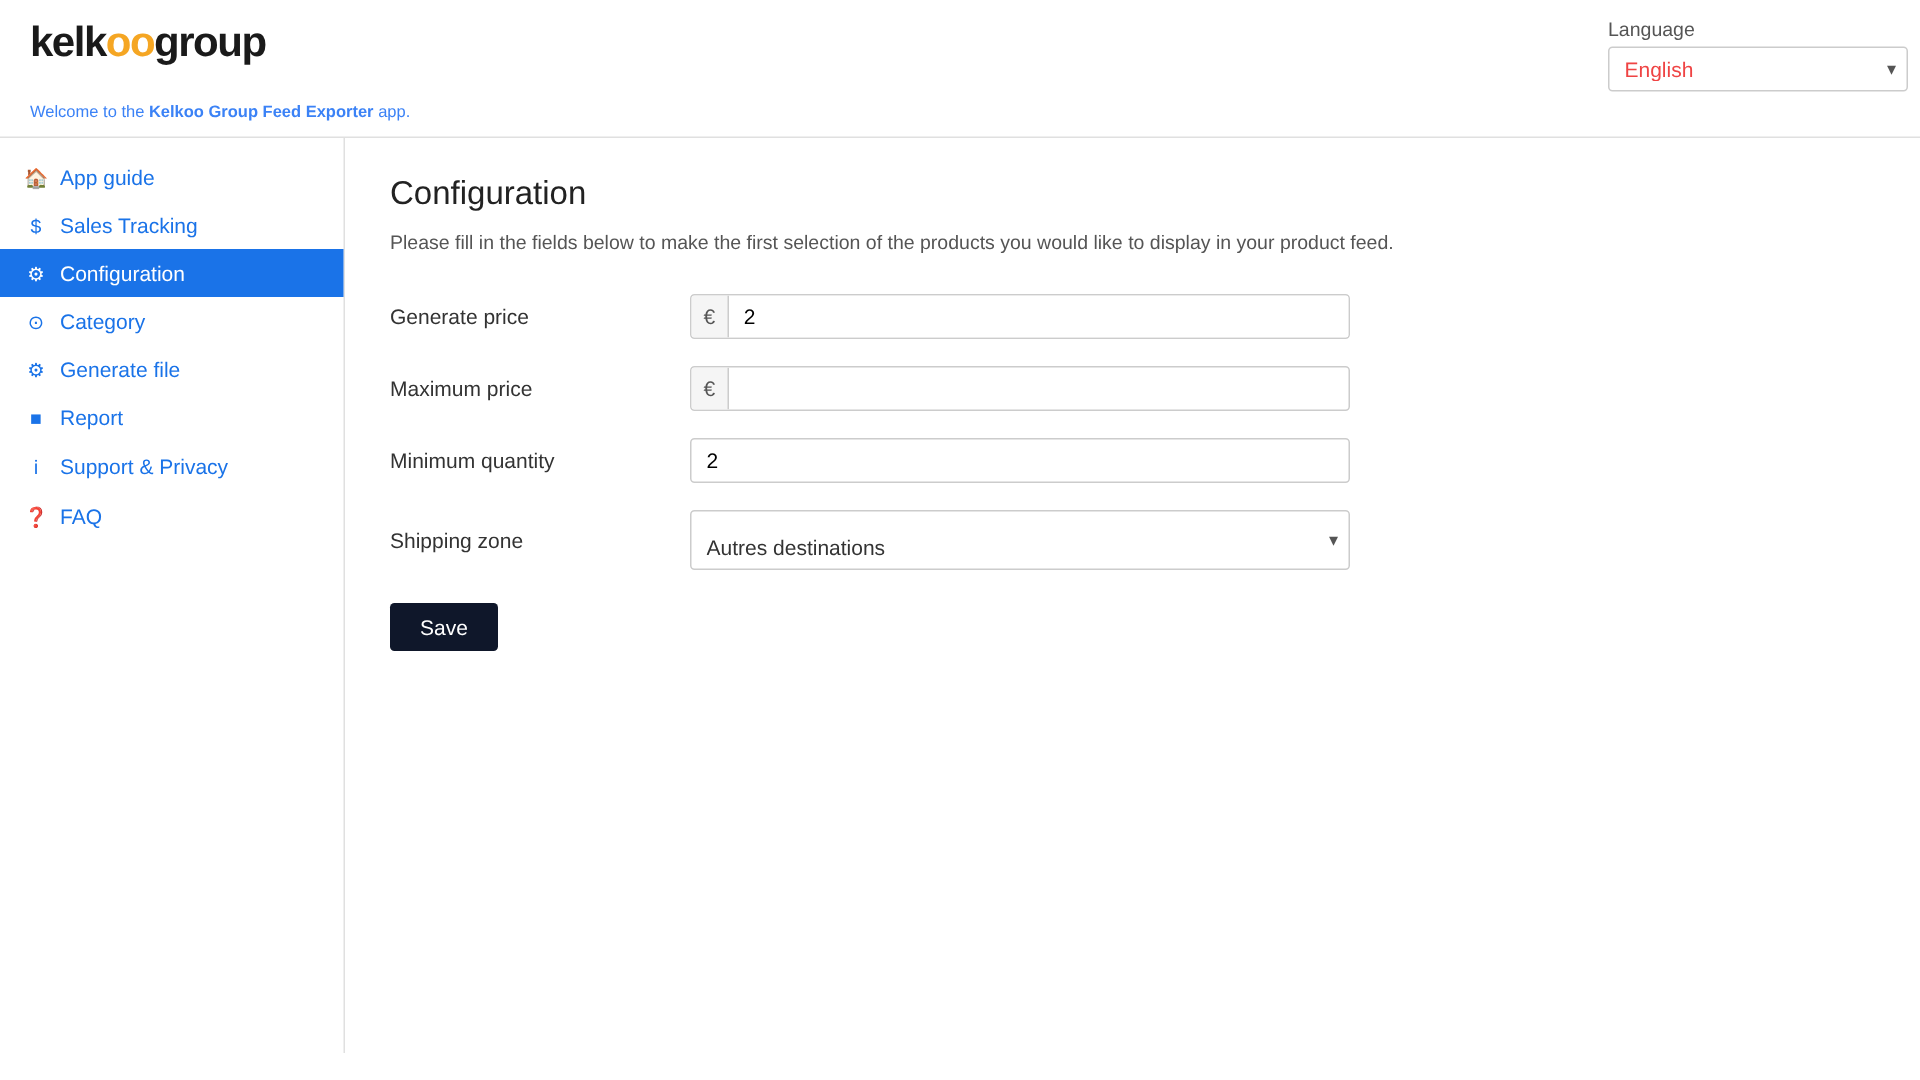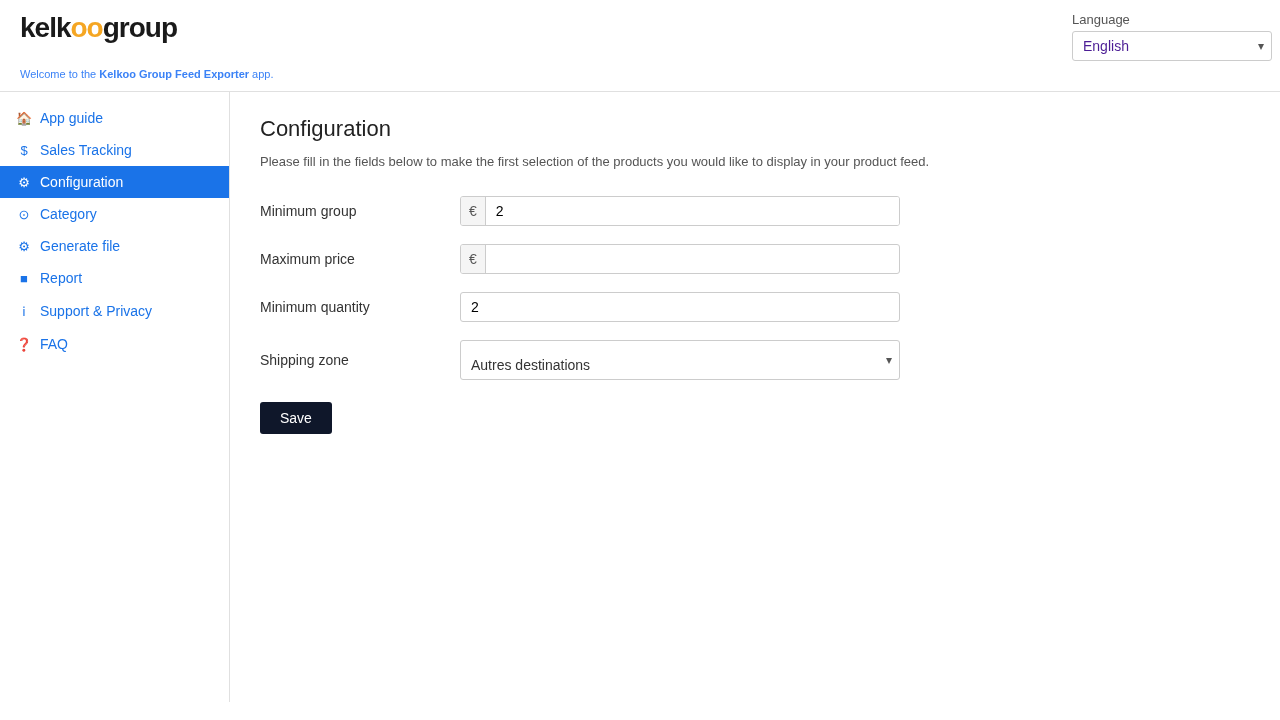--- a/index.html
+++ b/index.html
@@ -5,21 +5,21 @@
     * { margin: 0; padding: 0; box-sizing: border-box; }
     body { font-family: Arial, sans-serif; font-size: 14px; color: #333; background: #fff; width: 1280px; height: 720px; overflow: hidden; }
     .logo-text { font-size: 28px; font-weight: bold; color: #1a1a1a; letter-spacing: -1px; }
     .logo-k1 { color: #1a1a1a; }
     .logo-oo { color: #f5a623; font-weight: bold; }
     .logo-group { color: #1a1a1a; }
 
     .language-section { display: flex; flex-direction: column; align-items: flex-start; }
     .language-label { font-size: 13px; color: #555; margin-bottom: 4px; }
     .language-select-wrapper { position: relative; display: flex; align-items: center; }
-    .language-select { appearance: none; border: 1px solid #ccc; border-radius: 3px; padding: 6px 30px 6px 10px; font-size: 14px; color: #4c1d95; background: #fff; width: 200px; cursor: pointer; }
+    .language-select { appearance: none; border: 1px solid #ccc; border-radius: 3px; padding: 6px 30px 6px 10px; font-size: 14px; color: #ef4444; background: #fff; width: 200px; cursor: pointer; }
     .language-chevron { position: absolute; right: 8px; pointer-events: none; color: #555; font-size: 12px; }
 
     
     .main-layout { display: flex; height: calc(720px - 110px); }
 
     
     .sidebar { width: 230px; padding: 10px 0; border-right: 1px solid #e0e0e0; flex-shrink: 0; }
     .sidebar-item { display: flex; align-items: center; padding: 8px 16px; cursor: pointer; color: #1a73e8; font-size: 14px; gap: 8px; }
     .sidebar-item.active { background: #1a73e8; color: #fff; border-radius: 0; }
     .sidebar-item .icon { font-size: 13px; width: 16px; text-align: center; }
@@ -114,21 +114,21 @@
   </nav>
 
   <main class="content">
     <h1 class="config-title">Configuration</h1>
     <div class="config-desc">
       <div>Please fill in the fields below to make the first selection of the products you would like to display in your product feed.</div>
     </div>
 
     
     <div class="form-row">
-      <label class="form-label">Minimum group</label>
+      <label class="form-label">Generate price</label>
       <div class="input-with-prefix">
         <span class="input-prefix">€</span>
         <input class="form-input" type="text" value="2" style="">
       </div>
     </div>
 
     
     <div class="form-row">
       <label class="form-label">Maximum price</label>
       <div class="input-with-prefix">

